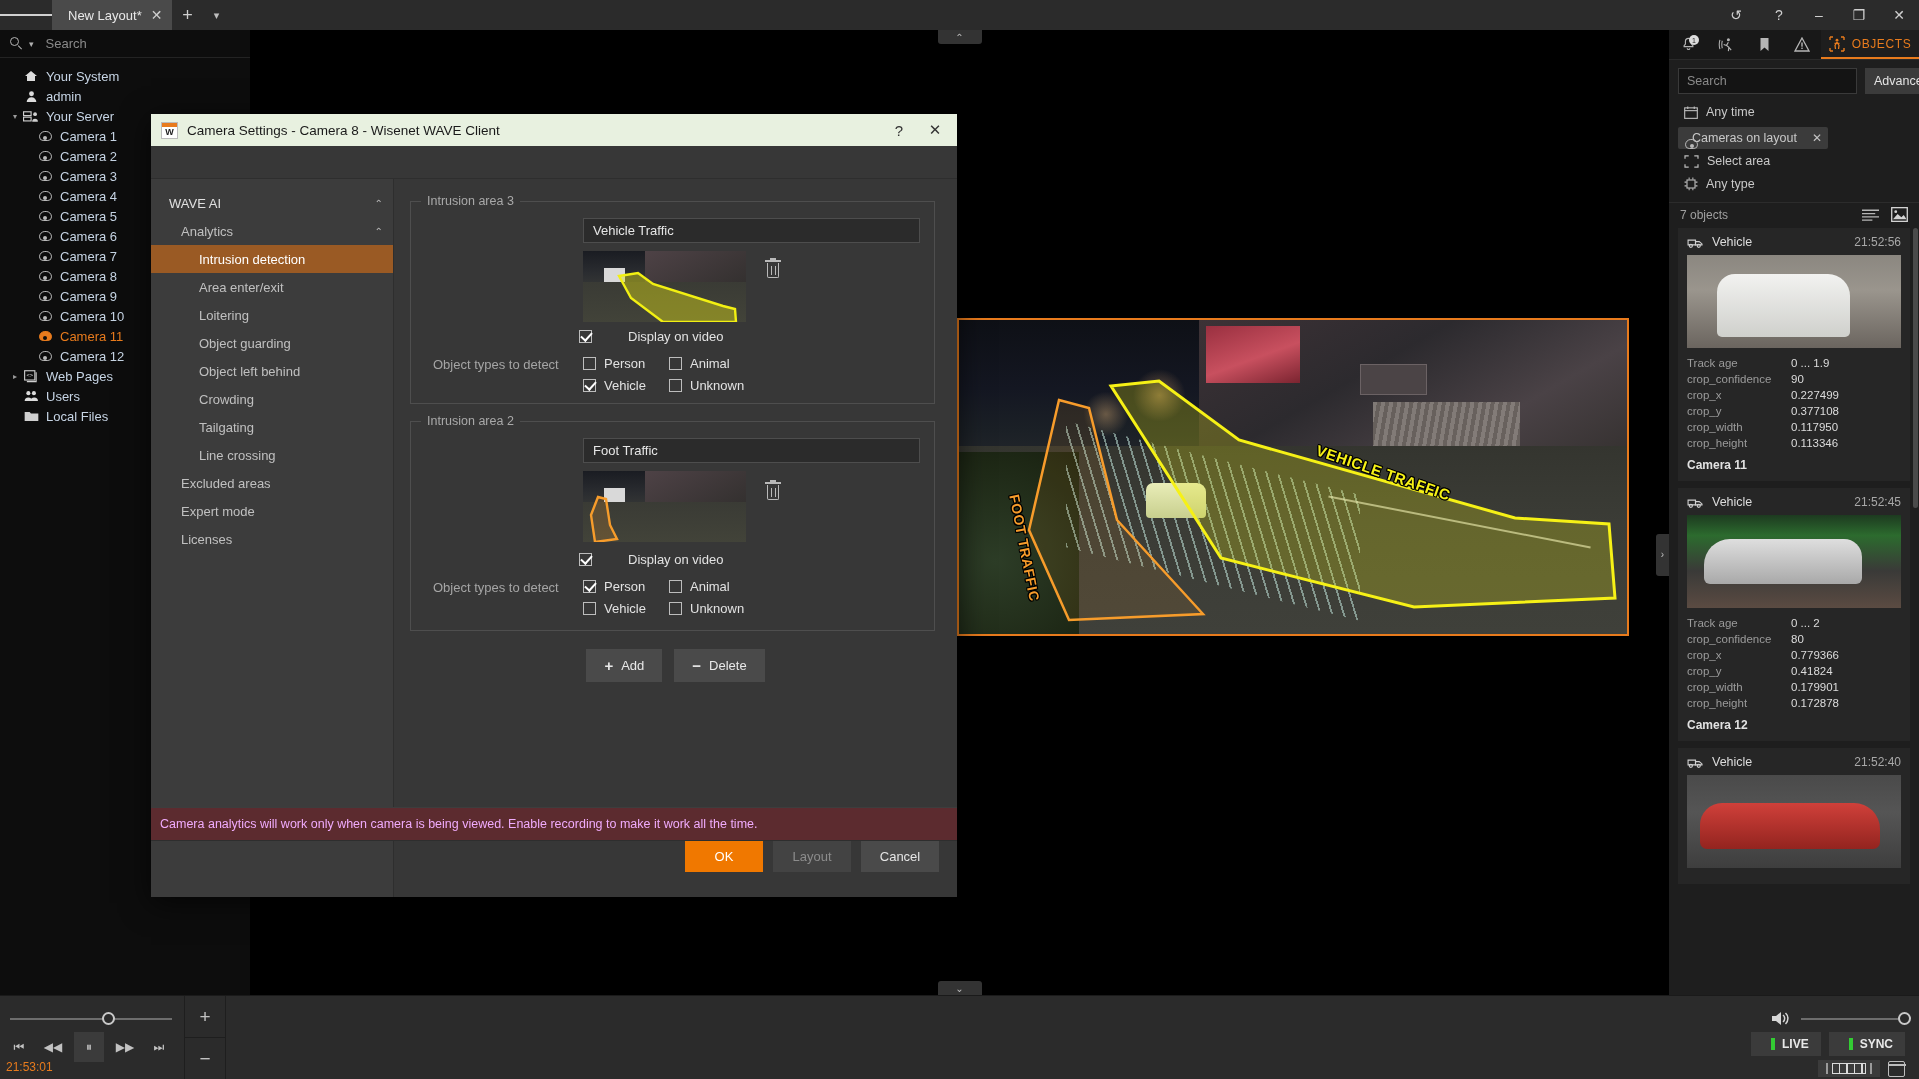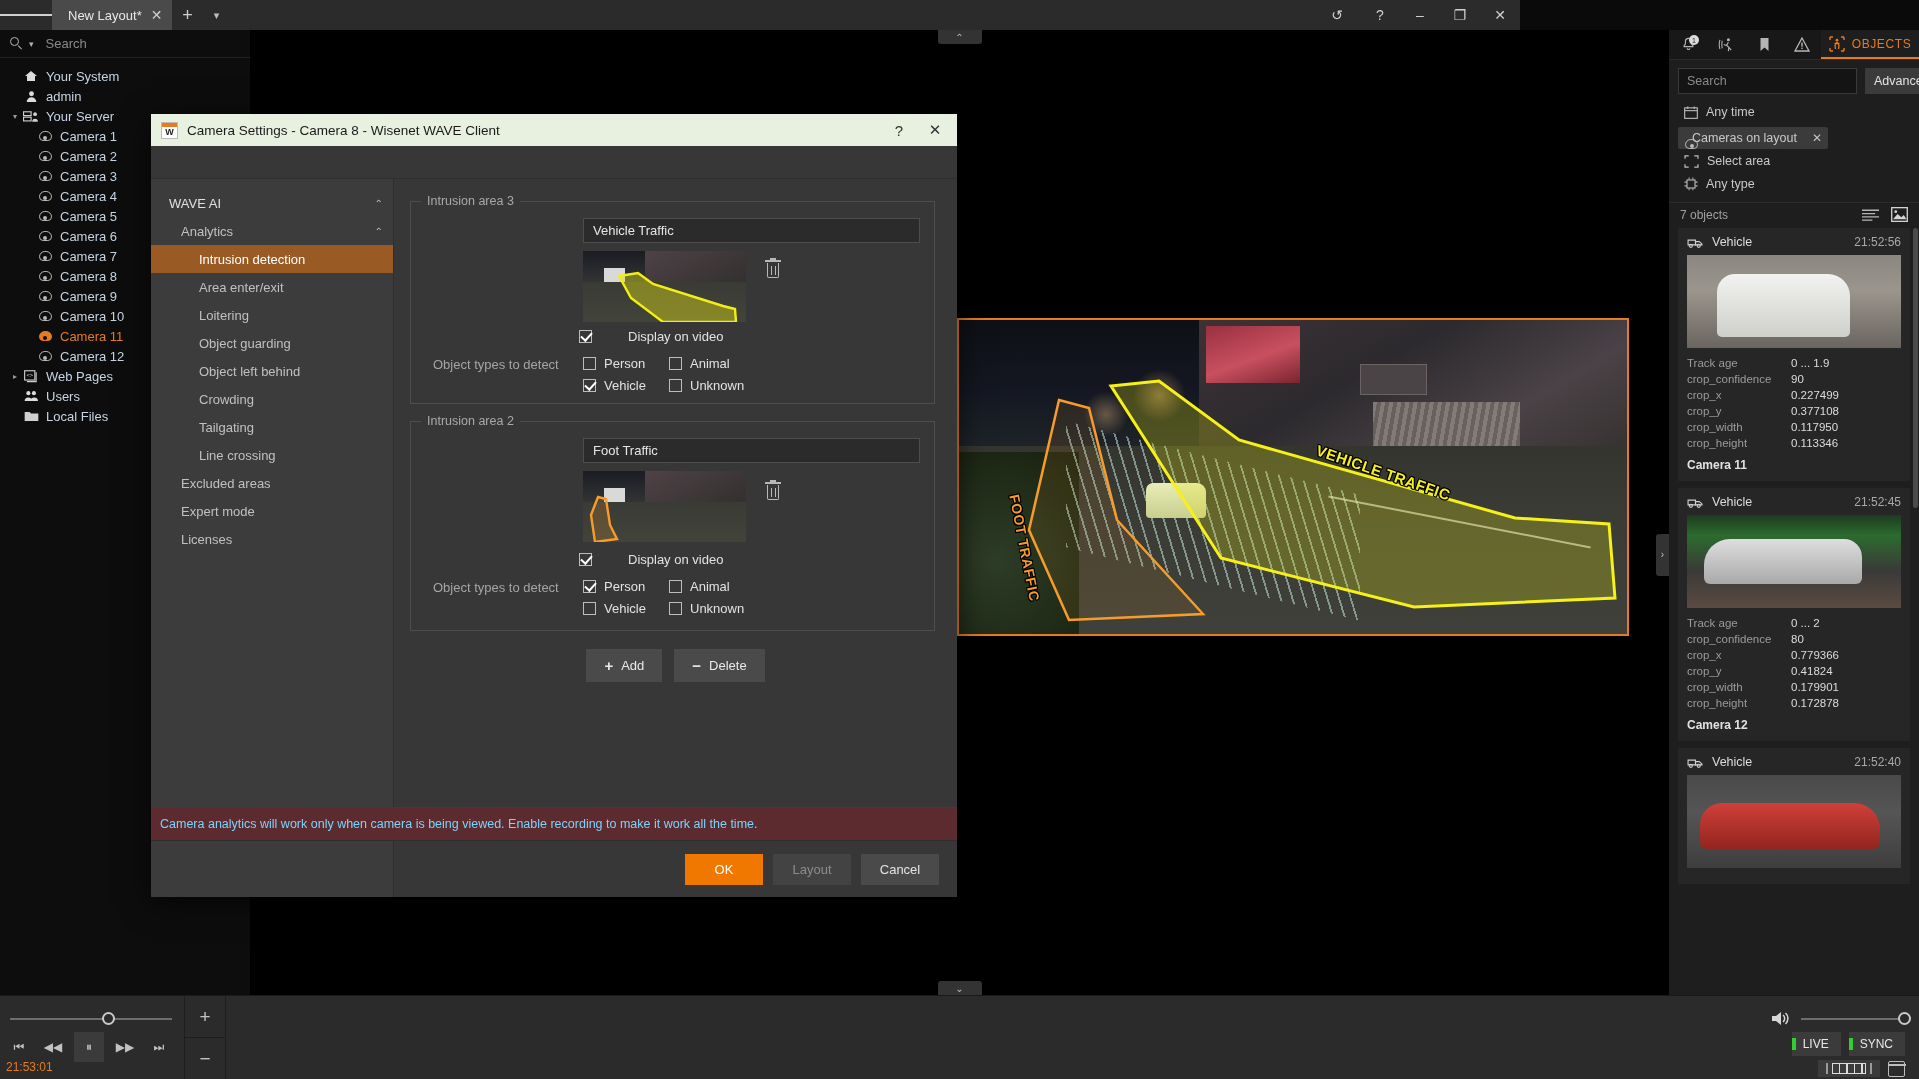--- a/index.html
+++ b/index.html
@@ -7,21 +7,21 @@
     width: 1919px; height: 1079px;
     background: #0a0a0a;
     font-family: "Liberation Sans", sans-serif;
     overflow: hidden;
     color: #d8d8d8;
   }
   #root { position: relative; width: 1919px; height: 1079px; }
 
   
   .topbar {
-    position: absolute; left: 0; top: 0; width: 1520px; height: 30px;
+    position: absolute; left: 0; top: 0; width: 1919px; height: 30px;
     background: #2b2b2b; display: flex; align-items: stretch;
   }
   .hamburger {
     width: 52px; display: flex; align-items: center; justify-content: center;
     cursor: pointer;
   }
   .hamburger span { display:block; width: 20px; height: 2px; background: #d0d0d0; margin: 2.5px 0; }
   .tab-layout {
     background: #4a4a4a; color: #e8e8e8; font-size: 13px;
     display: flex; align-items: center; gap: 9px; padding: 0 10px 0 16px;
@@ -172,22 +172,22 @@
     border-left: 1px solid #1e1e1e; border-right: 1px solid #1e1e1e; }
   .zoom-col div { height: 42px; display:flex; align-items:center; justify-content:center;
     color:#c2c2c2; font-size: 19px; cursor:pointer; }
   .zoom-col div:first-child { border-bottom: 1px solid #1e1e1e; }
 
   .audio-row { position:absolute; right: 14px; top: 14px; display:flex; align-items:center; gap: 10px; }
   .vol-track { width: 104px; height: 2px; background: #6d6d6d; position: relative; }
   .vol-knob { position:absolute; right: -6px; top: -6px; width: 13px; height: 13px;
     border-radius:50%; border:2px solid #c9c9c9; background:#2b2b2b; cursor:pointer;}
   .ls-row { position:absolute; right: 14px; top: 36px; display:flex; gap: 8px; }
-  .ls-btn { background: #3b3b3b; color:#e8e8e8; font-size: 12px; font-weight:normal;
-    padding: 5px 12px 5px 0; display:flex; align-items:center; gap:7px; cursor:pointer; }
+  .ls-btn { background: #3b3b3b; color:#e8e8e8; font-size: 12px; font-weight:bold;
+    padding: 5px 12px 5px 20px; display:flex; align-items:center; gap:7px; cursor:pointer; }
   .ls-dot { width: 4px; height: 12px; background: #33cc33; }
   .cal-row { position:absolute; right: 14px; top: 64px; display:flex; gap: 8px; align-items:center; }
   .film-btn { background: #3b3b3b; padding: 3px 8px; display:flex; align-items:center; gap:4px; cursor:pointer;}
   .film { width: 34px; height: 11px; border: 1.5px solid #dcdcdc;
     background: repeating-linear-gradient(90deg, transparent 0 6px, #dcdcdc 6px 7.5px); }
   .tick { width:2px; height:11px; background:#9a9a9a; }
   .cal-ico { width: 17px; height: 16px; border: 1.5px solid #bdbdbd; border-radius: 2px;
     position: relative; cursor:pointer; }
   .cal-ico::before { content:''; position:absolute; left:-1.5px; top:2.5px; right:-1.5px; height:1.5px; background:#bdbdbd;}
 
@@ -317,25 +317,25 @@
 
   .ad-row { position:absolute; left: 0; right: 0; top: 470px; display:flex;
     justify-content:center; gap: 12px; }
   .ad-btn { background:#4a4a4a; color:#e8e8e8; font-size: 13px; border:none;
     padding: 8px 18px; cursor:pointer; font-family:inherit; display:flex; align-items:center; gap:8px; }
   .ad-btn .pm { font-size: 15px; font-weight:bold; }
 
   .warn {
     position:absolute; left: 0; right: 0; bottom: 56px; height: 34px;
     background: #5c2b2f; display:flex; align-items:center; padding-left: 9px;
-    font-size: 12.5px; color: #7dd3fc;
+    font-size: 12.5px; color: #f0abfc;
     border-top: 1px solid #3d3d3d; border-bottom: 1px solid #2e2e2e;
   }
   .dlg-foot {
-    position:absolute; left:0; right:0; bottom:0; height: 56px;
+    position:absolute; left:0; right:0; bottom:13px; height: 56px;
     display:flex; align-items:center; justify-content:flex-end; gap: 10px; padding-right: 18px;
   }
   .fbtn { font-size: 13px; border:none; padding: 8px 0; width: 78px; cursor:pointer; font-family:inherit; }
   .fbtn.ok { background:#f07800; color:#fff; }
   .fbtn.apply { background:#434343; color:#8c8c8c; }
   .fbtn.cancel { background:#4a4a4a; color:#e5e5e5; }
   svg { display:block; }
 </style>
 </head>
 <body>

